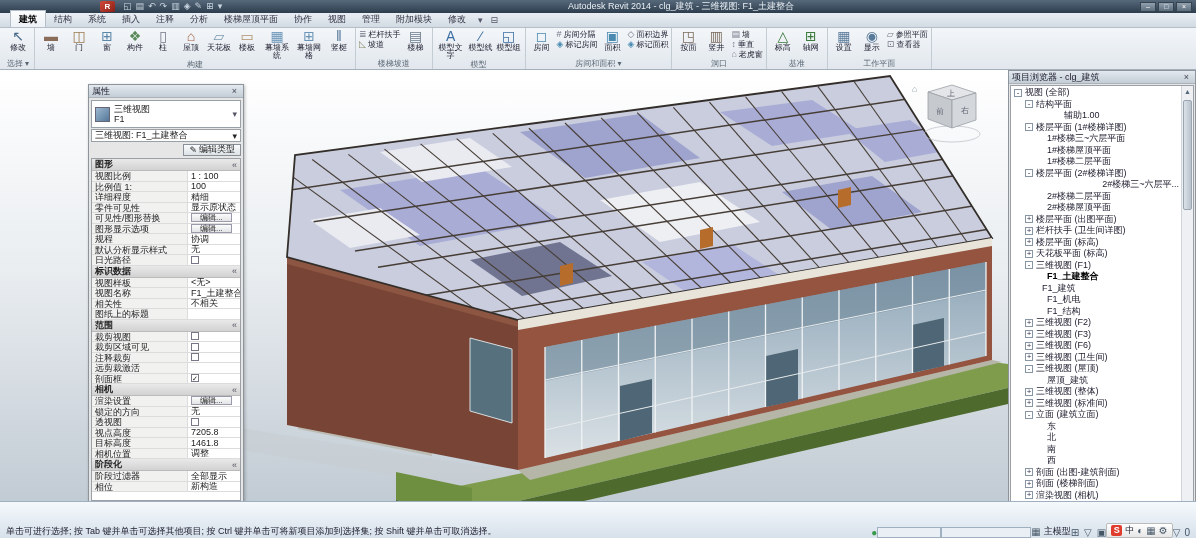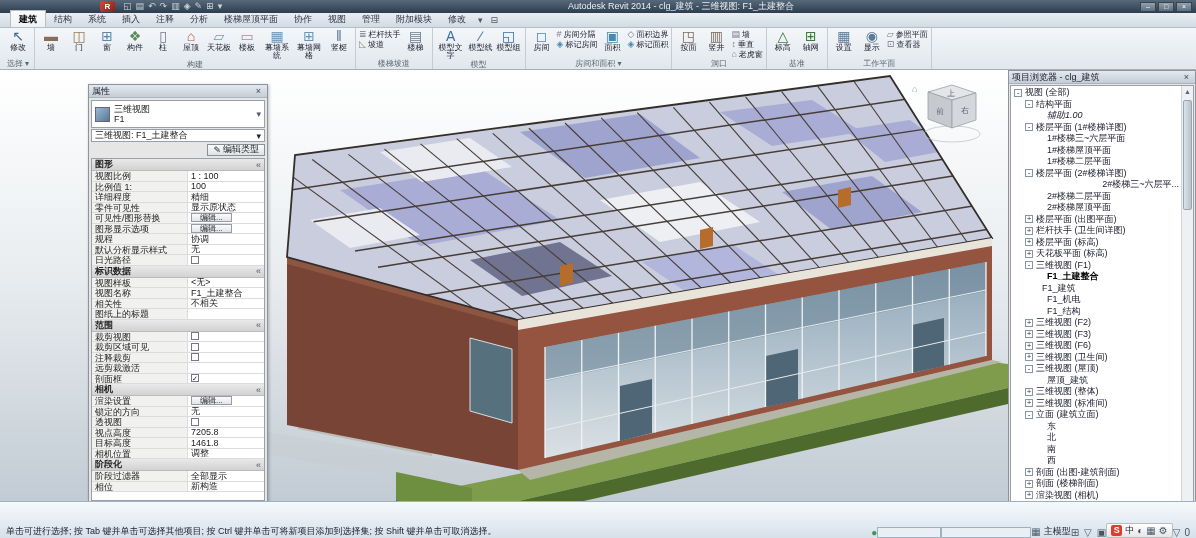--- a/index.html
+++ b/index.html
@@ -34,21 +34,21 @@
   .rsmall .ic{font-size:9px;line-height:9px}
   .rsmall .slb{color:#223}
 
   
   .viewport{position:absolute;left:0;top:70px;width:1008px;bottom:21px;background:linear-gradient(#ffffff 0%,#e9edf0 45%,#bfc9d2 100%);overflow:hidden}
   .viewport svg{position:absolute;left:0;top:0}
   .vcbar{position:absolute;left:284px;bottom:0;height:14px;display:flex;align-items:center;gap:5px;padding:0 5px;background:rgba(240,244,248,.9);border:1px solid #b9c2cb;border-bottom:none;font-size:9px;color:#234}
   .vcic{font-size:10px;color:#34566e;cursor:default}
 
   
-  .props{position:absolute;left:88px;top:84px;width:180px;bottom:21px;background:#e6e6e6;border:1px solid #8d949b;display:flex;flex-direction:column;box-shadow:1px 1px 3px rgba(0,0,0,.25)}
+  .props{position:absolute;left:88px;top:84px;width:156px;bottom:21px;background:#e6e6e6;border:1px solid #8d949b;display:flex;flex-direction:column;box-shadow:1px 1px 3px rgba(0,0,0,.25)}
   .pal-header{height:13px;background:linear-gradient(#e3e9ef,#c4cdd6);display:flex;align-items:center;padding:0 3px;font-size:9px;color:#223;border-bottom:1px solid #aab2ba}
   .pal-close{margin-left:auto;width:11px;text-align:center;color:#445;cursor:default}
   .type-selector{margin:2px 2px 1px;background:#fff;border:1px solid #98a0a8;height:28px;display:flex;align-items:center;gap:4px;padding:0 3px}
   .ts-icon{width:15px;height:15px;background:linear-gradient(135deg,#9db9d2,#557799);border:1px solid #667;flex:none}
   .ts-text{flex:1;line-height:10px}
   .ts-arrow{color:#556}
   .view-drop{margin:0 2px;background:#fff;border:1px solid #98a0a8;height:13px;display:flex;align-items:center;padding:0 3px;gap:3px}
   .view-drop .vd-label{flex:1;white-space:nowrap;overflow:hidden}
   .edit-type-row{height:15px;display:flex;align-items:center;justify-content:flex-end;padding:1px 2px}
   .edit-type-btn{display:flex;align-items:center;gap:2px;border:1px solid #8a9097;background:linear-gradient(#fafbfc,#dde2e7);padding:0 5px;height:12px;font-size:9px}
@@ -626,21 +626,21 @@
   <div class="tree-wrap">
     <div>
         <div class="titem" style="padding-left: 3px;">
           <span class="texp">-</span>
           <span class="tlb">视图 (全部)</span>
         </div>
         <div class="titem" style="padding-left: 14px;">
           <span class="texp">-</span>
           <span class="tlb">结构平面</span>
         </div>
-        <div class="titem" style="padding-left: 25px; font-style: italic;">
+        <div class="titem" style="padding-left: 42px;">
           <span class="texp none"></span>
           <span class="tlb">辅助1.00</span>
         </div>
         <div class="titem" style="padding-left: 14px;">
           <span class="texp">-</span>
           <span class="tlb">楼层平面 (1#楼梯详图)</span>
         </div>
         <div class="titem" style="padding-left: 25px;">
           <span class="texp none"></span>
           <span class="tlb">1#楼梯三~六层平面</span>

